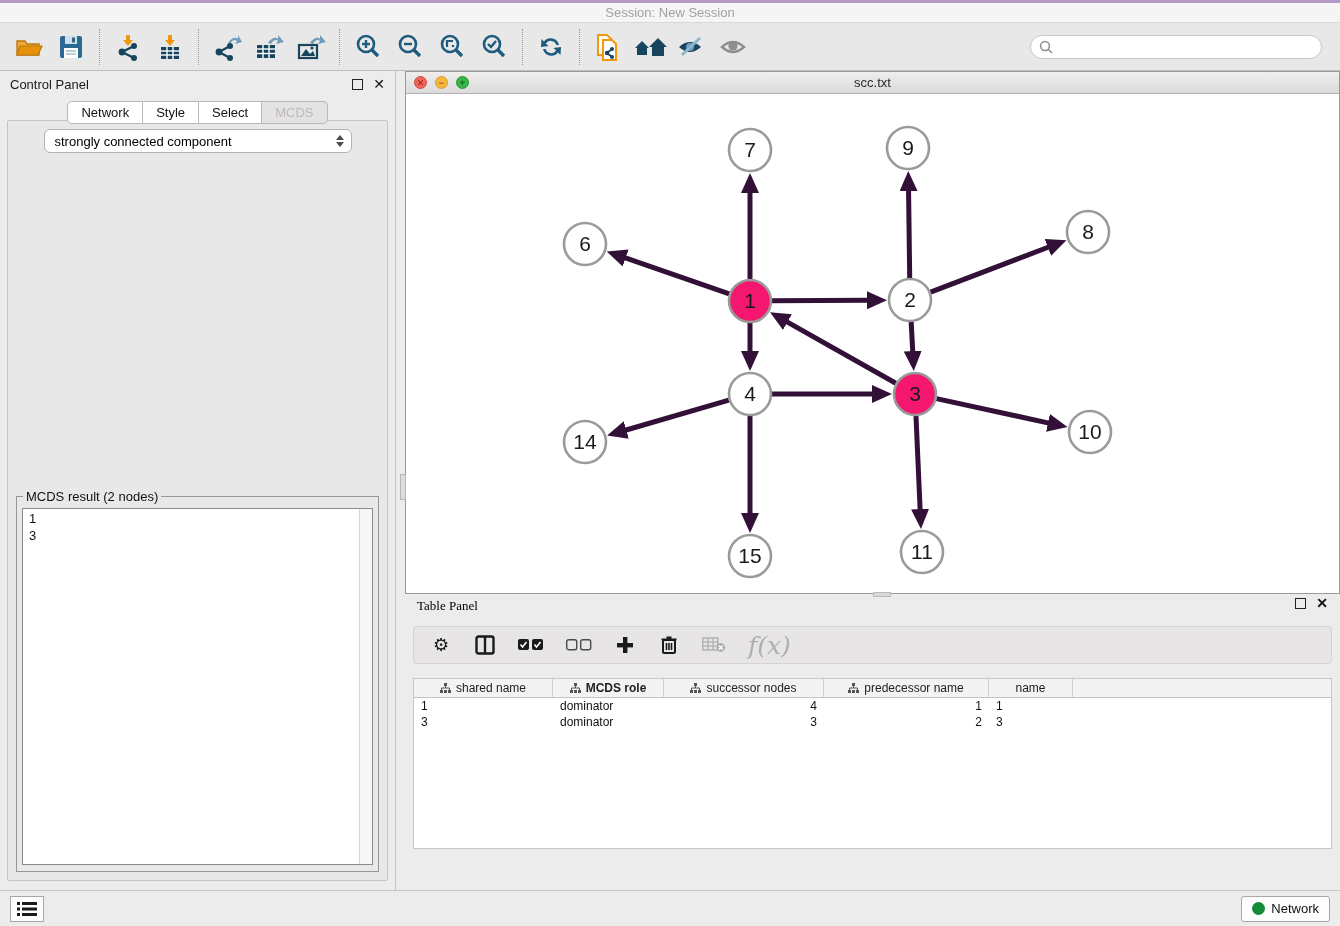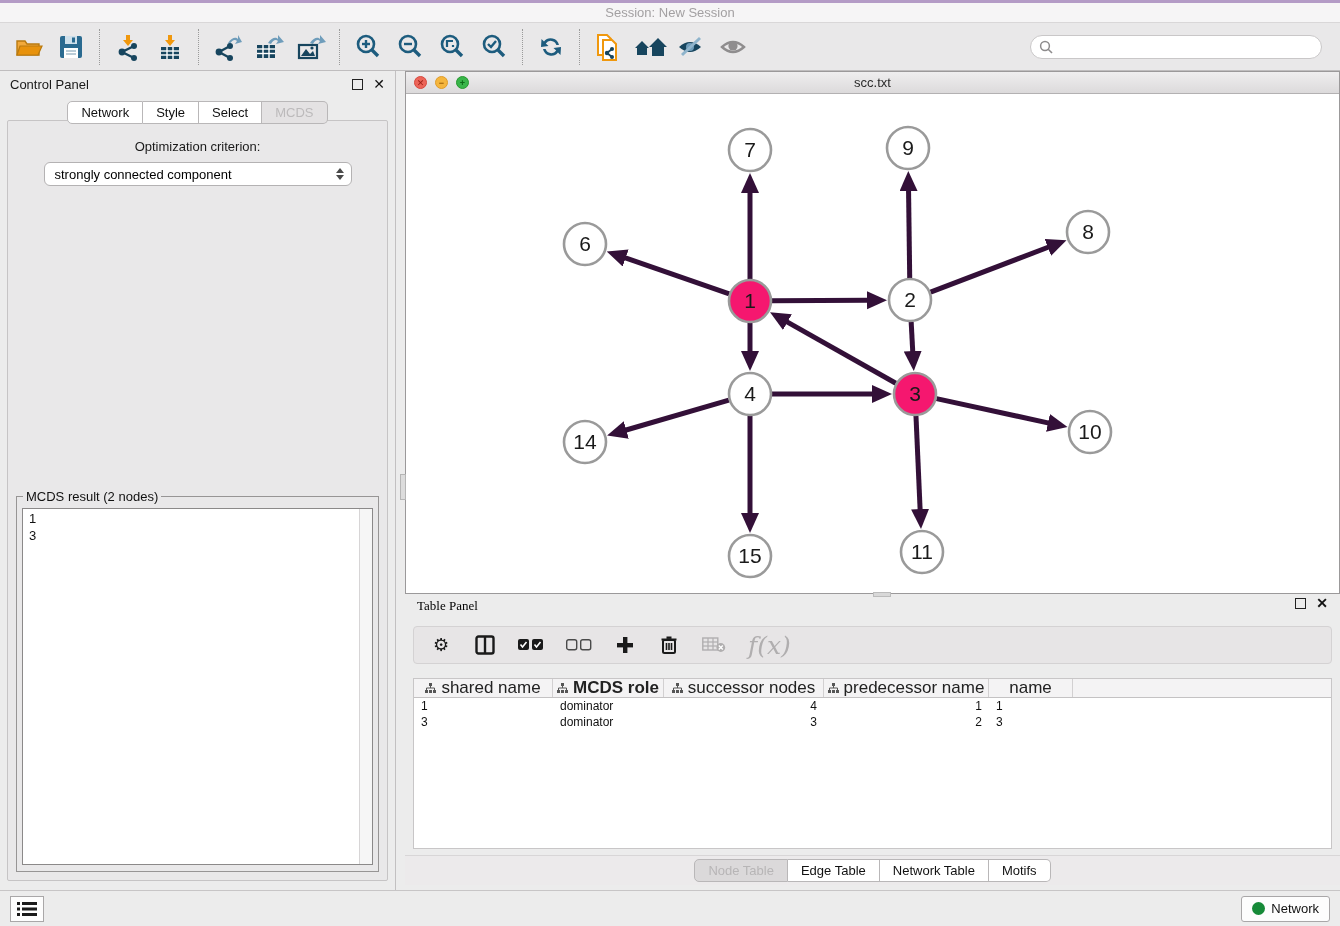--- a/index.html
+++ b/index.html
@@ -60,21 +60,21 @@
   .grip-bottom { position:absolute; bottom:-4px; left:50%; width:18px; height:5px; background:#d8d8d8; border:1px solid #bbb; }
 
   
   .tpanel { position:absolute; left:405px; top:595px; width:935px; height:295px; background:#ececec; }
   .tp-toolbar { margin:4px 8px 0 8px; height:38px; background:#e7e5e6; border:1px solid #d4d2d3; border-radius:4px; display:flex; align-items:center; gap:22px; padding:0 16px; }
   .tp-icon { display:flex; align-items:center; justify-content:center; min-width:22px; height:24px; font-size:18px; color:#1a1a1a; }
   .tp-icon.disabled { color:#b0aeaf; }
   .fx { font-family:"DejaVu Serif","Liberation Serif",serif; font-style:italic; font-size:25px; color:#b0aeaf; }
   .ttable { position:absolute; left:8px; right:8px; top:80px; bottom:44px; background:#fff; border:1px solid #c8c6c7; overflow:hidden; }
   .thead { display:flex; background:#f4f3f4; border-bottom:1px solid #c4c2c3; height:19px; }
-  .th { display:flex; align-items:center; justify-content:center; gap:5px; font-size:17px; color:#222; border-right:1px solid #d2d0d1; height:100%; }
+  .th { display:flex; align-items:center; justify-content:center; gap:5px; font-size:12px; color:#222; border-right:1px solid #d2d0d1; height:100%; }
   .th svg { flex:0 0 auto; }
   .trow { display:flex; height:16px; }
   .td { font-size:12px; color:#111; padding:0 7px; line-height:16px; }
   .td.r { text-align:right; }
   .tp-tabs { position:absolute; left:0; right:0; bottom:8px; height:30px; display:flex; justify-content:center; align-items:center; background:#eceaeb; border-top:1px solid #d8d6d7; }
   .tp-tabs .tab { border-radius:0; }
   .tp-tabs .tab:first-child { border-radius:5px 0 0 5px; border-left:1px solid #b9b7b8; }
   .tp-tabs .tab:last-child { border-radius:0 5px 5px 0; }
   .tp-tabs .tab.active { background:#dbd9da; color:#b7b5b6; }
   .tp-head { height:24px; display:flex; align-items:flex-start; padding:0 12px;font-family:Liberation Serif, serif; }
@@ -249,21 +249,20 @@
         <span class="close-x">✕</span>
       </span>
     </div>
     <div class="tabrow">
         <span class="tab">Network</span>
         <span class="tab">Style</span>
         <span class="tab">Select</span>
         <span class="tab active">MCDS</span>
       </div>
     <div class="cpanel-body">
-      <div class="opt-label">Optimization criterion:</div>
       <div class="selectbox">
         <span class="val">strongly connected component</span>
         <span class="updown">
             <i class="up"></i>
             <i class="dn"></i>
           </span>
       </div>
       <fieldset class="resultbox">
         <legend>MCDS result (2 nodes)</legend>
         <div class="result-area">
@@ -451,26 +450,20 @@
           </div>
           <div class="trow">
             <div class="td" style="width: 139px;">3</div>
             <div class="td" style="width: 111px;">dominator</div>
             <div class="td r" style="width: 160px;">3</div>
             <div class="td r" style="width: 165px;">2</div>
             <div class="td" style="width: 84px;">3</div>
           </div>
         </div>
     </div>
-    <div class="tp-tabs">
-        <span class="tab active">Node Table</span>
-        <span class="tab">Edge Table</span>
-        <span class="tab">Network Table</span>
-        <span class="tab">Motifs</span>
-      </div>
   </div>
 
   <div class="statusbar">
     <div class="sb-left">
       <svg width="20" height="16" viewBox="0 0 20 16">
         <rect x="0" y="1" width="3" height="3" fill="#1a1a1a"></rect>
           <rect x="5" y="1" width="15" height="3" fill="#1a1a1a"></rect>
         <rect x="0" y="6.5" width="3" height="3" fill="#1a1a1a"></rect>
           <rect x="5" y="6.5" width="15" height="3" fill="#1a1a1a"></rect>
         <rect x="0" y="12" width="3" height="3" fill="#1a1a1a"></rect>

